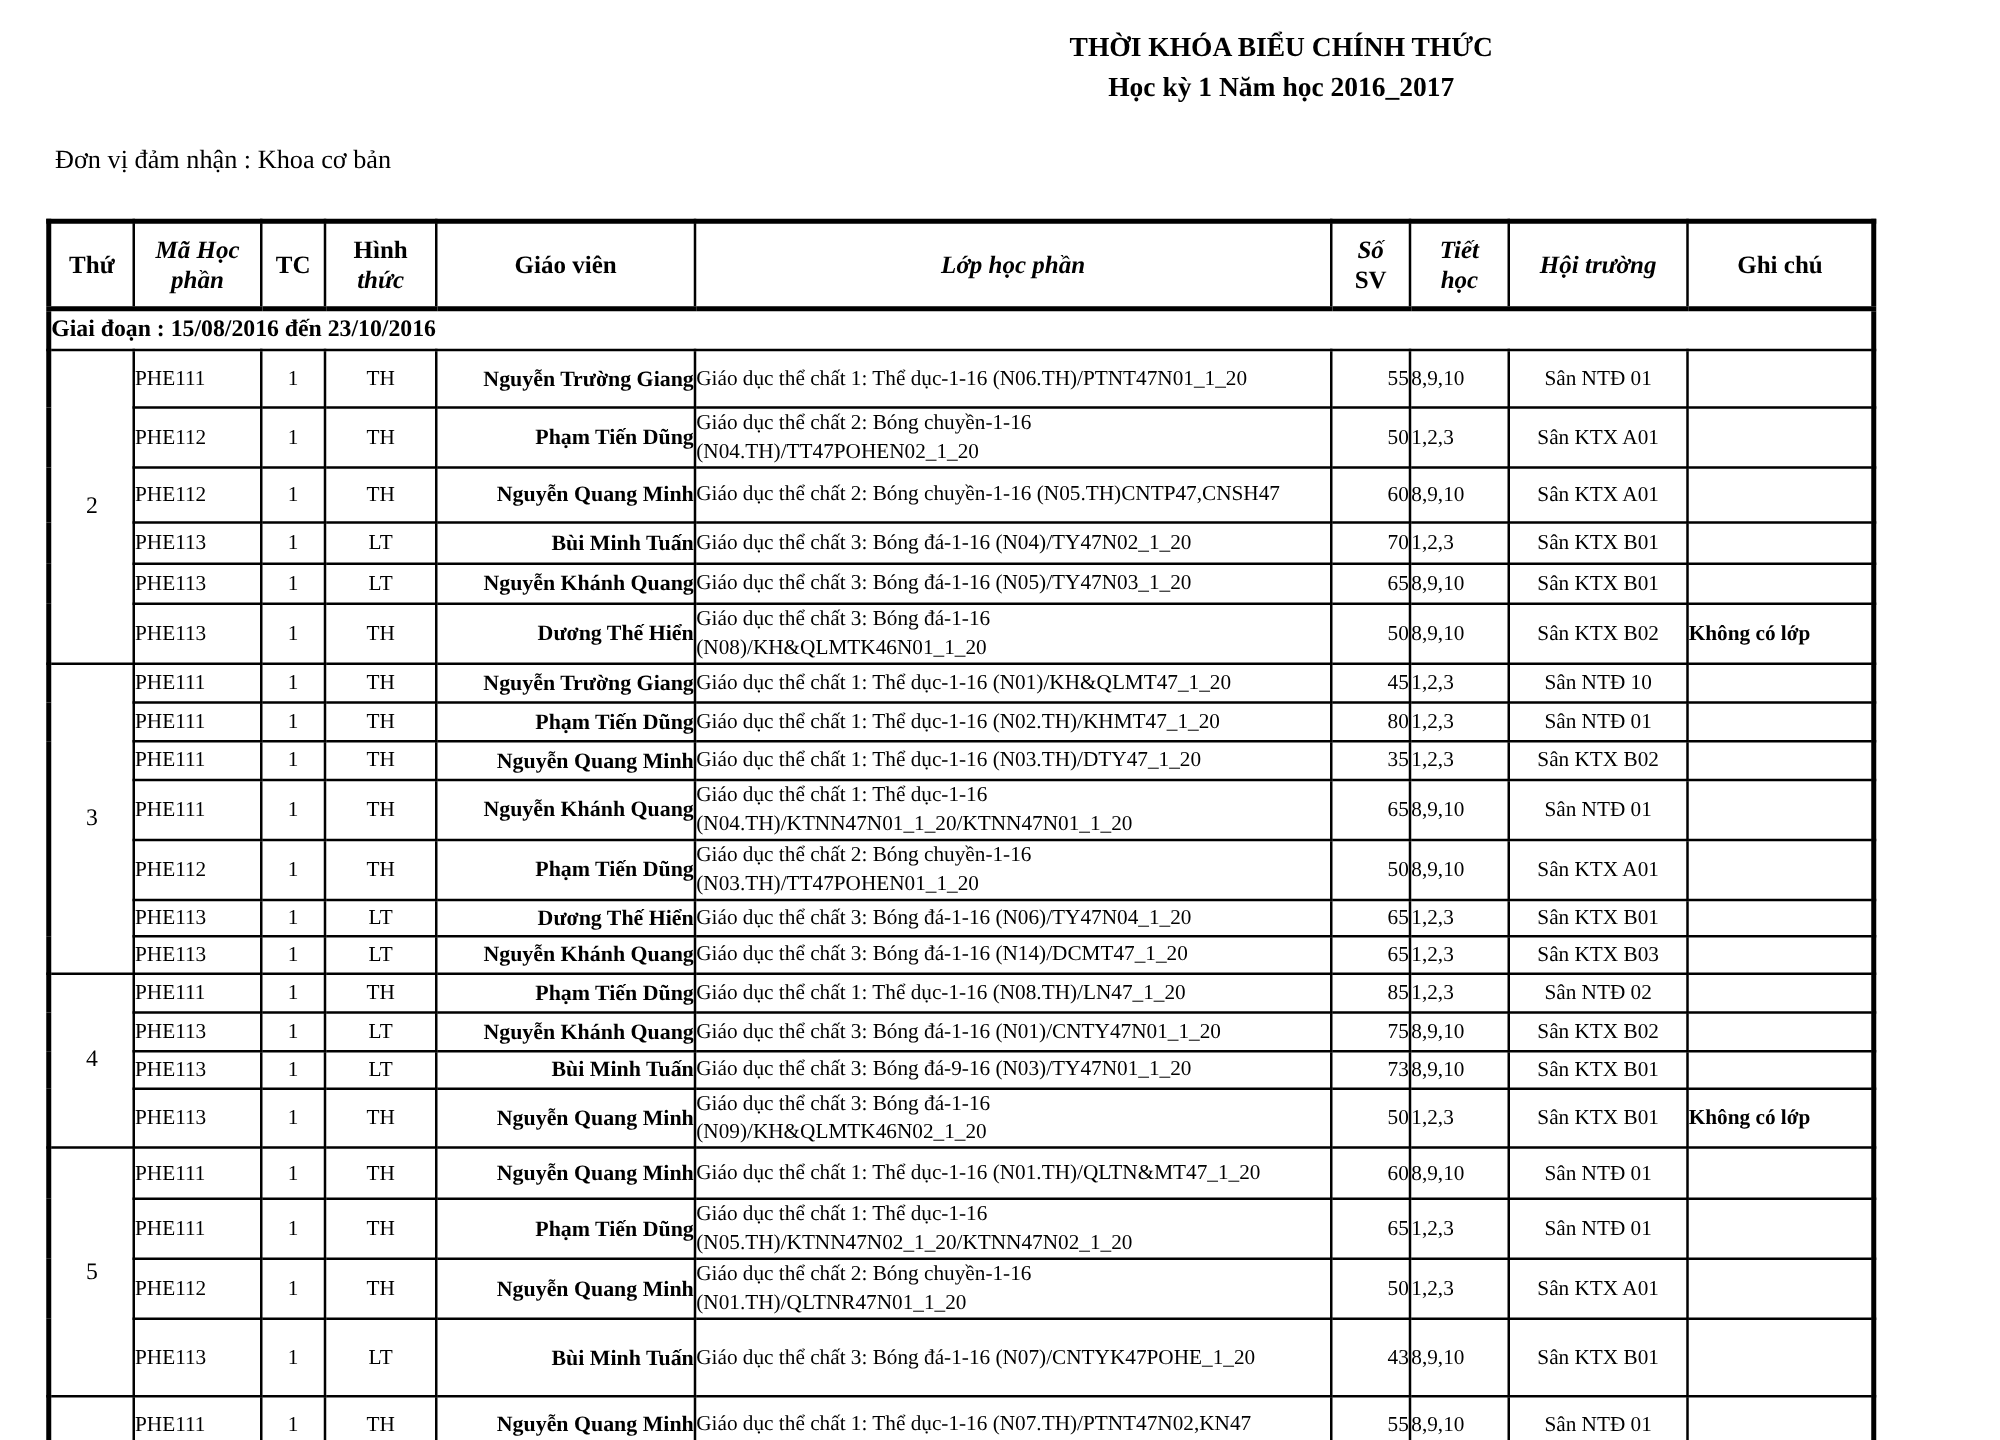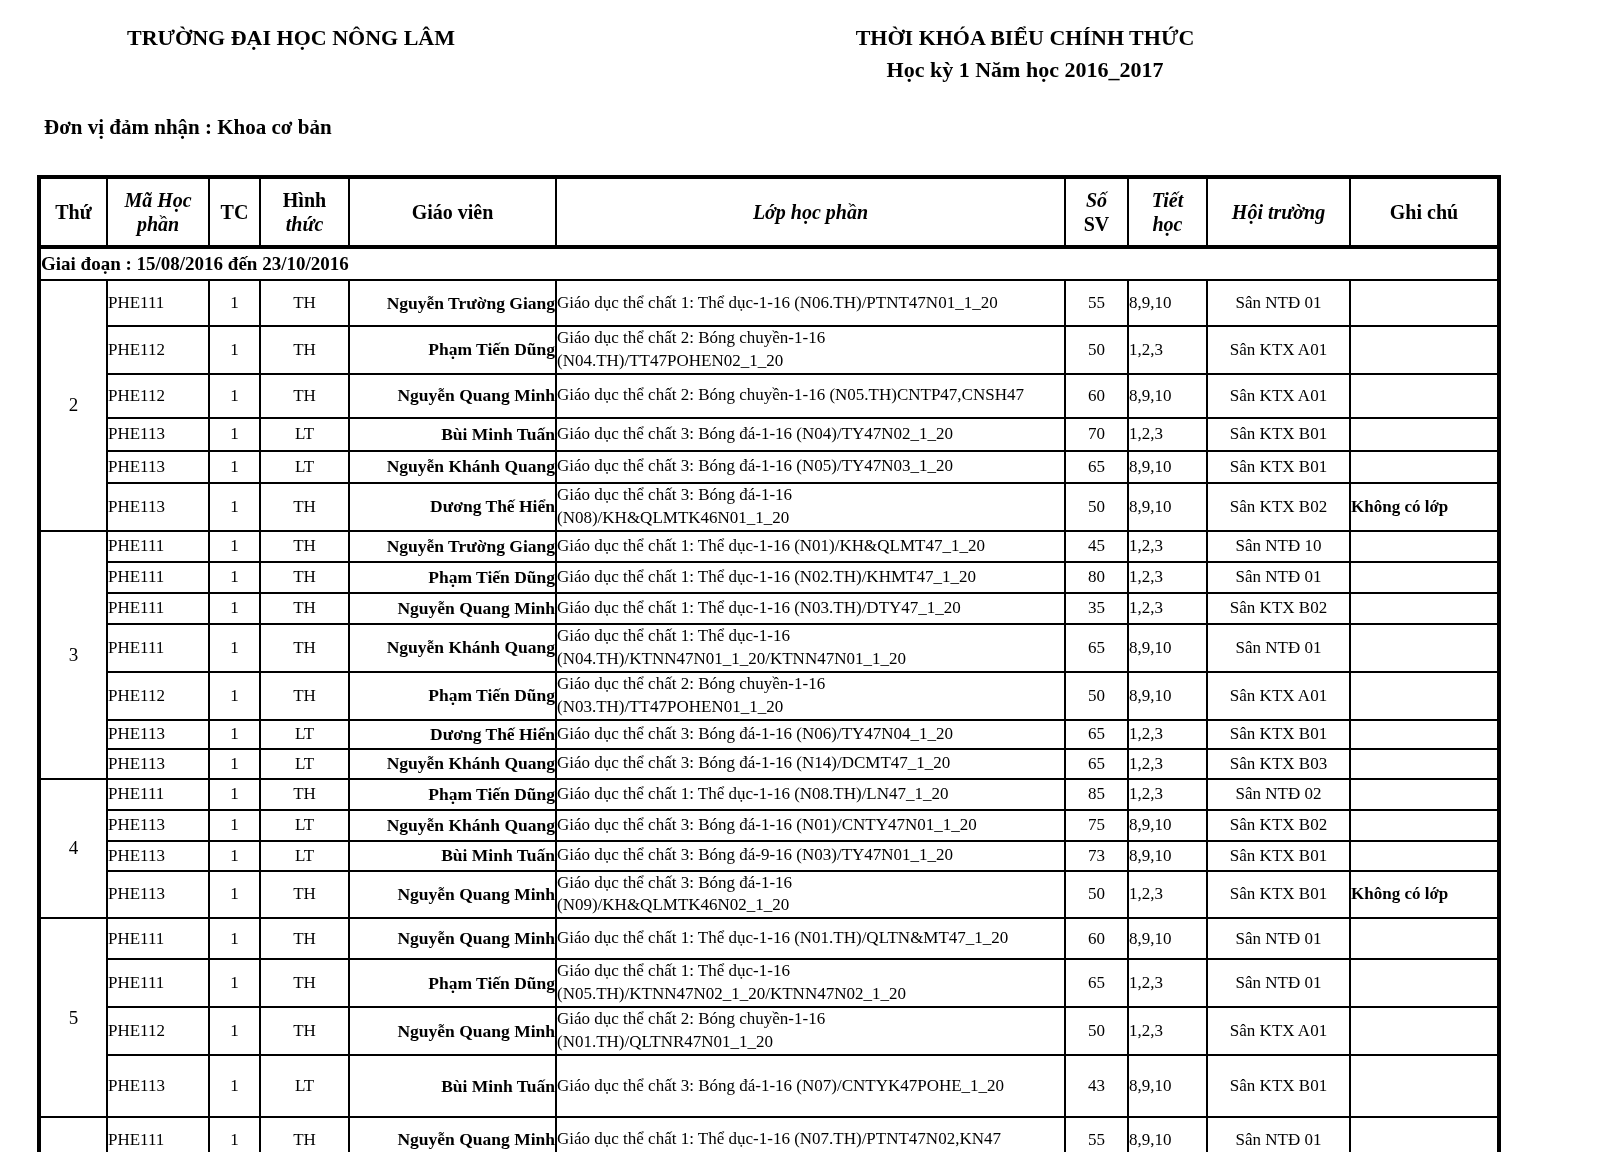--- a/index.html
+++ b/index.html
@@ -5,21 +5,21 @@
   html,body{margin:0;padding:0;}
   body{
     width:1600px;height:1152px;position:relative;overflow:hidden;
     background:#ffffff;color:#000;
     font-family:"Liberation Serif","DejaVu Serif",serif;
   }
   .hdr-block{position:absolute;text-align:center;transform:translateX(-50%);
     font-weight:bold;font-size:22px;line-height:32px;white-space:nowrap;}
   #school-block{left:291px;top:22px;}
   #title-block{left:1025px;top:22px;}
-  #unit-line{position:absolute;left:44px;top:115px;font-weight:bold;font-size:21px;}
+  #unit-line{position:absolute;left:44px;top:115px;font-weight:normal;font-size:21px;}
 
   table#tkb{
     position:absolute;left:37px;top:175px;width:1460px;
     border-collapse:collapse;table-layout:fixed;
     border:4px solid #000;border-bottom:none;
   }
   #tkb th,#tkb td{border:2px solid #000;vertical-align:middle;overflow:hidden;
     padding:0;}
   #tkb thead th{height:66px;border-bottom:4px solid #000;font-size:20px;
     font-weight:bold;line-height:24px;text-align:center;}
@@ -29,30 +29,29 @@
   tr.group-start td{border-top:4px solid #000;}
   tr.last-row td{border-bottom:4px solid #000;}
 
   .c-day{text-align:center;font-size:19px;}
   .c-code{text-align:left;padding-left:5px;font-size:17px;}
   .c-tc{text-align:center;font-size:17px;}
   .c-form{text-align:center;font-size:17px;}
   .c-teacher{text-align:right;padding-left:5px;font-weight:bold;font-size:17.5px;}
   .c-class{text-align:left;padding:2px 6px;font-size:17px;line-height:1.35;
     white-space:pre-line;}
-  .c-sv{text-align:center;font-size:17px;margin-left:28px;}
+  .c-sv{text-align:right;font-size:17px;margin-left:28px;}
   .c-periods{text-align:left;padding-left:4px;font-size:17px;}
   .c-hall{text-align:center;font-size:17px;}
   .c-note{text-align:left;padding-left:4px;font-weight:bold;font-size:17px;}
 </style>
 </head>
 <body>
 
 <div class="hdr-block" id="school-block">
-  <div>TRƯỜNG ĐẠI HỌC NÔNG LÂM</div>
 </div>
 
 <div class="hdr-block" id="title-block">
   <div>THỜI KHÓA BIỂU CHÍNH THỨC</div>
   <div>Học kỳ 1 Năm học 2016_2017</div>
 </div>
 
 <div id="unit-line">Đơn vị đảm nhận : Khoa cơ bản</div>
 
 <table id="tkb">

